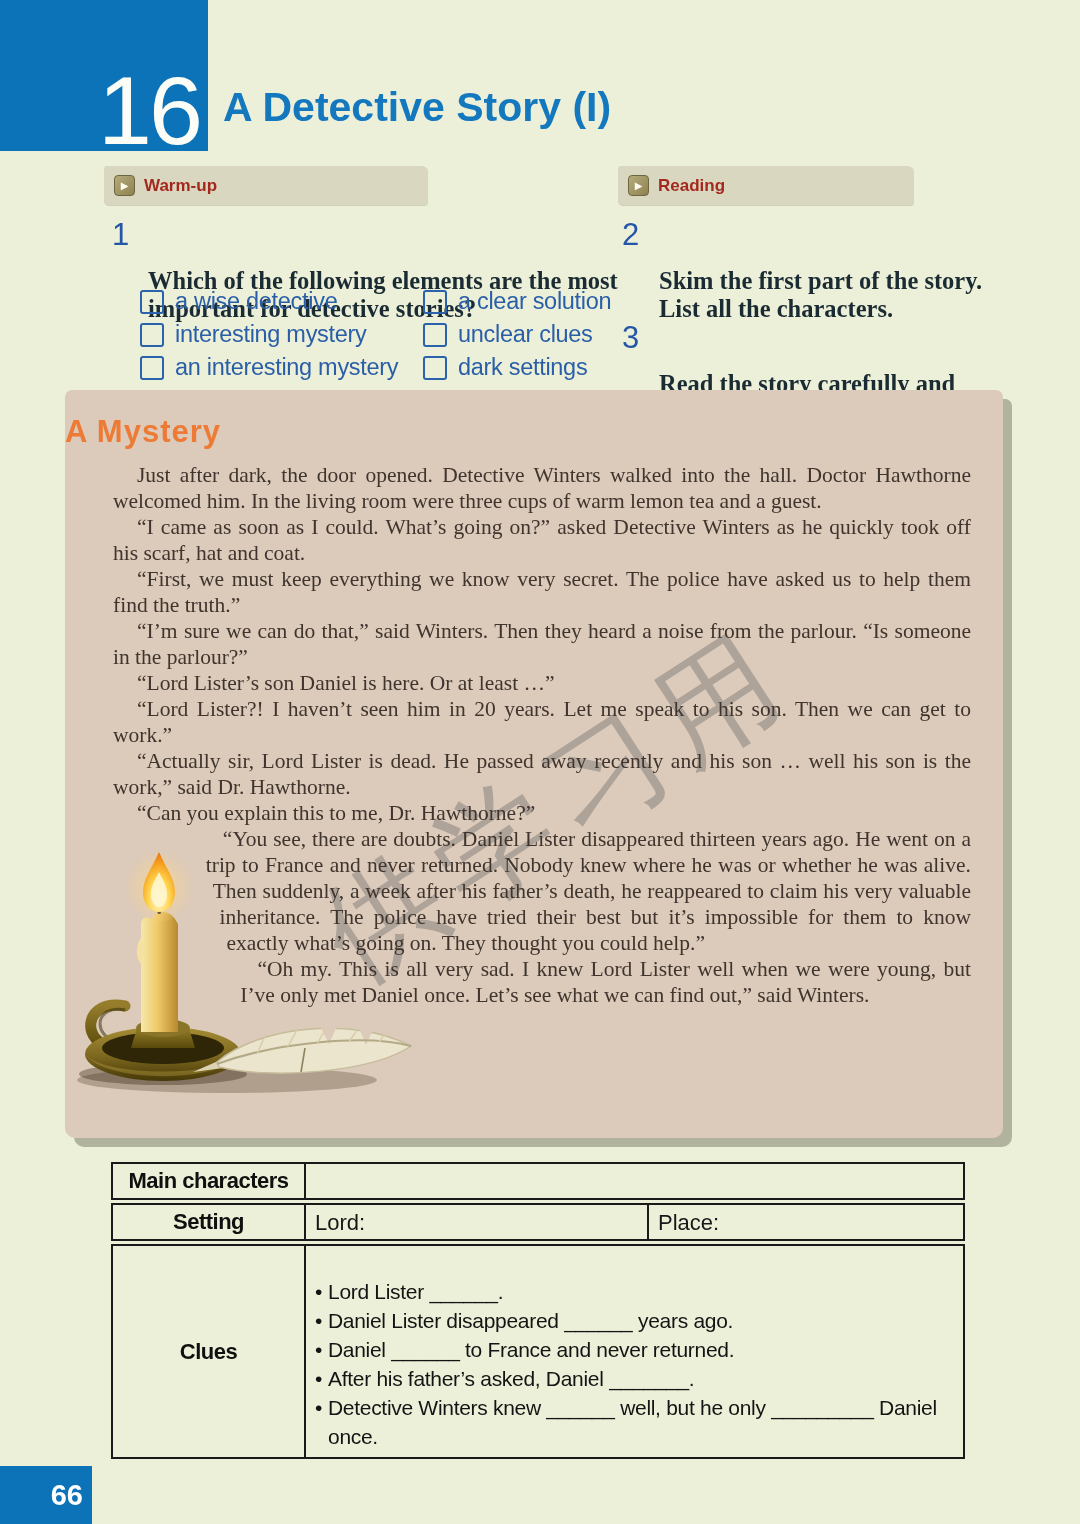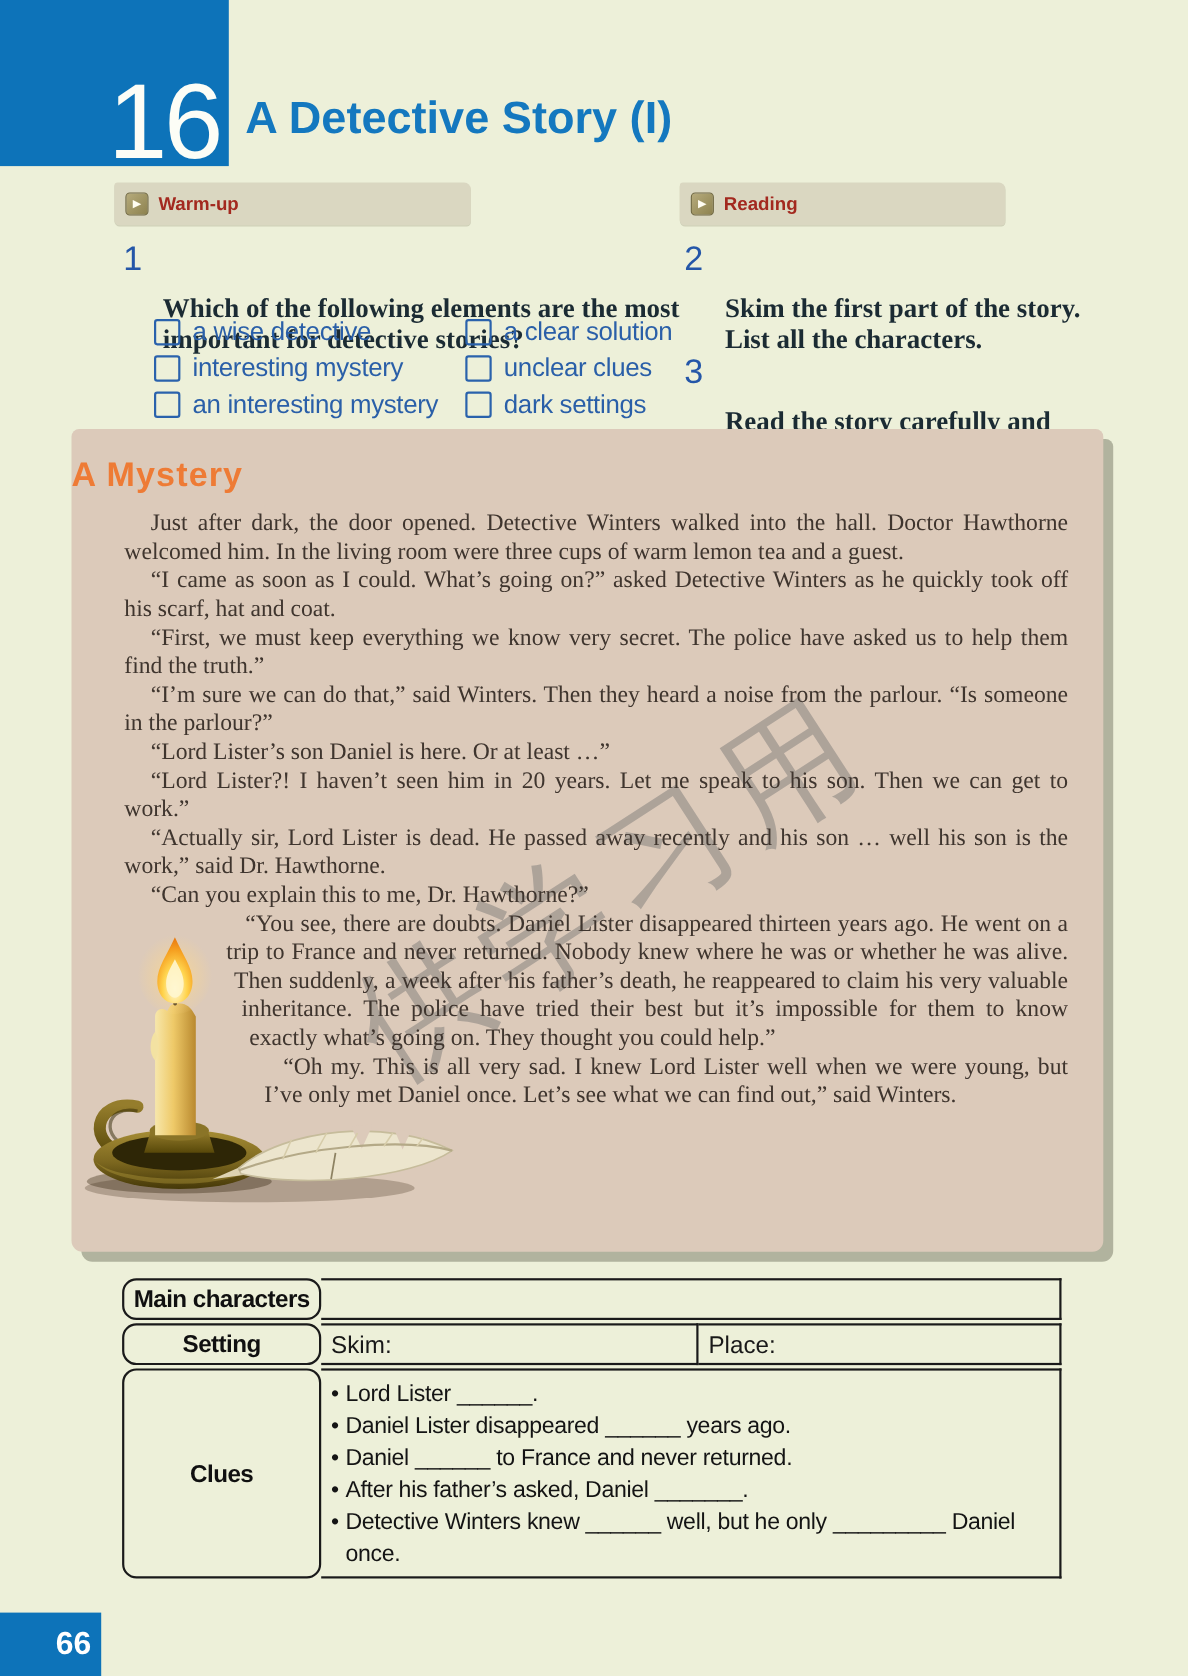--- a/index.html
+++ b/index.html
@@ -56,29 +56,29 @@
                 font-size:21.5px; line-height:26px; color:#3f352e; text-align:justify; }
   .story-text p { text-indent:24px; }
   .candle-wrap { float:left; width:240px; height:238px; margin-top:24px;
                  shape-outside:polygon(0 0, 26% 0, 55% 100%, 0 100%); shape-margin:16px; }
   .candle-wrap svg { position:relative; left:-46px; top:-4px; overflow:visible; }
 
   
   .fill-table { position:absolute; left:111px; top:1162px; width:854px; }
   .trow { display:flex; margin-bottom:3px; }
   .tcell { border:2px solid #1a1a1a; background:transparent; min-height:38px; }
-  .tcell.head { width:181px; display:flex; align-items:center; justify-content:center;
-                font-weight:700; font-size:22px; color:#101010; letter-spacing:-0.5px; text-align:center;border-radius:13px; }
+  .tcell.head { width:195px; display:flex; align-items:center; justify-content:center;
+                font-weight:700; font-size:22px; color:#101010; letter-spacing:-0.5px; text-align:center; }
   .tcell.val { border-left:none; }
   .r1 .tcell.val { flex:1; }
   .r2 .tcell.time { width:343px; }
   .r2 .tcell.place { flex:1; }
   .r2 .tcell.val, .labelled { font-size:22px; color:#181818; padding:5px 0 0 9px; }
   .r3 .tcell.val { flex:1; padding:7px 10px 6px 9px; }
-  .clue-list { list-style:none; font-size:21px; line-height:29px; color:#141414; letter-spacing:-0.3px; }
+  .clue-list { list-style:none; font-size:21px; line-height:29px; color:#141414; letter-spacing:-0.3px;margin-top:24px; }
   .clue-list li { position:relative; padding-left:13px; }
   .clue-list li::before { content:"•"; position:absolute; left:0; top:0; }
 
   
   .pagenum-box { position:absolute; left:0; top:1466px; width:92px; height:58px; background:#0d73b9; }
   .pagenum { position:absolute; right:9px; top:50%; transform:translateY(-50%); color:#ffffff;
              font-size:29px; font-weight:700; }
 </style>
 </head>
 <body>
@@ -222,21 +222,21 @@
     </div>
   </div>
 
   <div class="fill-table">
     <div class="trow r1">
       <div class="tcell head">Main characters</div>
       <div class="tcell val"></div>
     </div>
     <div class="trow r2">
       <div class="tcell head">Setting</div>
-      <div class="tcell val time">Skim:</div>
+      <div class="tcell val time">Lord:</div>
       <div class="tcell val place">Place:</div>
     </div>
     <div class="trow r3">
       <div class="tcell head">Clues</div>
       <div class="tcell val clues">
         <ul class="clue-list">
           <li>Lord Lister ______.</li>
           <li>Daniel Lister disappeared ______ years ago.</li>
           <li>Daniel ______ to France and never returned.</li>
           <li>After his father’s asked, Daniel _______.</li>

